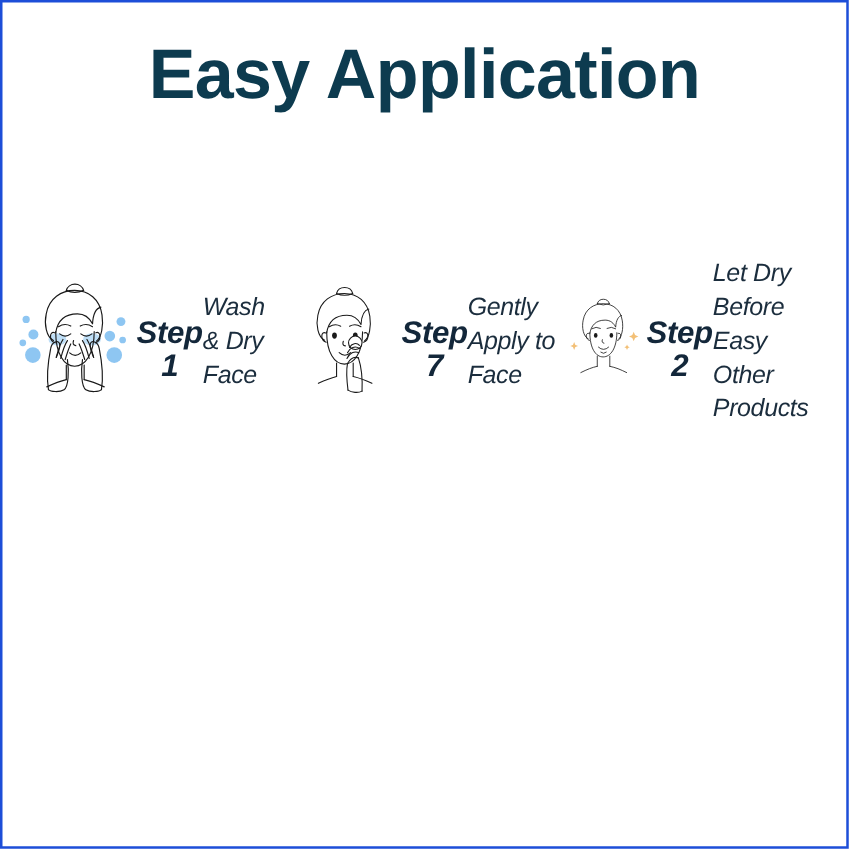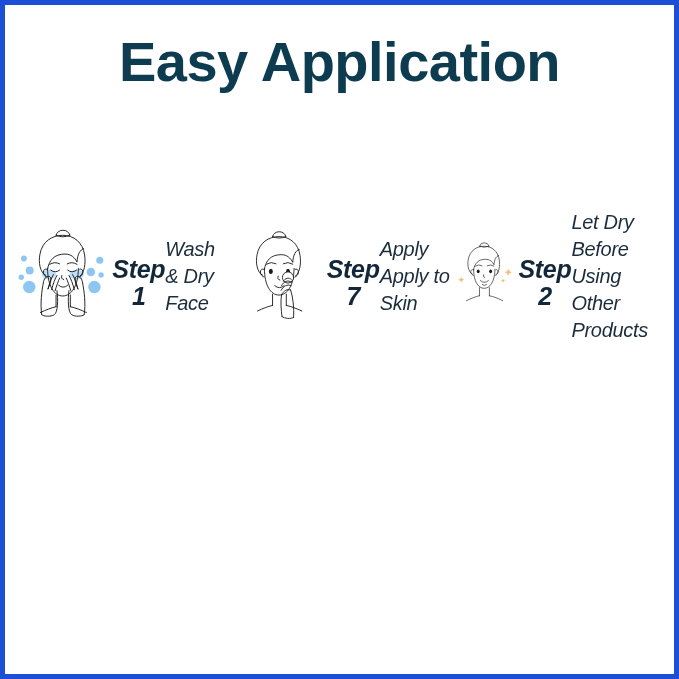--- a/index.html
+++ b/index.html
@@ -13,21 +13,21 @@
     font-family: "Liberation Sans", sans-serif;
     overflow: hidden;
   }
 
   #infographic {
     position: relative;
     width: 679px;
     height: 679px;
     box-sizing: border-box;
     background: #ffffff;
-    border: 5px solid #1d4ed8;
+    border: 2px solid #1d4ed8;
     display: flex;
     flex-direction: column;
     align-items: center;
   }
 
   #page-title {
     margin-top: 28px;
     font-size: 56px;
     font-weight: bold;
     letter-spacing: -0.5px;
@@ -207,21 +207,21 @@
             <path d="M113,150 C118,140 128,136 136,142"></path>
             <path d="M112,161 C117,151 126,146 135,150"></path>
             <path d="M113,171 C118,162 126,157 134,160"></path>
             <path d="M113,171 C110,186 112,206 114,222"></path>
             <path d="M134,160 C140,178 142,202 141,224"></path>
             <path d="M114,222 C121,227 134,228 141,224"></path>
           </g>
         </svg>
       </div>
       <div class="step-heading">Step 7</div>
-      <div class="step-caption">Apply Apply to Skin</div>
+      <div class="step-caption">Gently Apply to Face</div>
     </div>
 
     <div class="step-col">
       <div class="step-illustration">
         <svg viewBox="0 0 218 232" xmlns="http://www.w3.org/2000/svg">
           <g fill="#f3c077">
             <path d="M29,144 L33,134 L37,144 L33,154 Z"></path>
             <path d="M23,144 L33,140 L43,144 L33,148 Z"></path>
             <path d="M180,120 L185,108 L190,120 L185,132 Z"></path>
             <path d="M173,120 L185,115 L197,120 L185,125 Z"></path>
@@ -257,17 +257,17 @@
 
             <path d="M92,170 L92,196"></path>
             <path d="M124,170 L124,196"></path>
 
             <path d="M92,196 C78,199 66,204 50,212"></path>
             <path d="M124,196 C139,199 151,204 167,212"></path>
           </g>
         </svg>
       </div>
       <div class="step-heading">Step 2</div>
-      <div class="step-caption">Let Dry Before Using Other Products</div>
+      <div class="step-caption">Let Dry Before Easy Other Products</div>
     </div>
 
   </div>
 </div>
 
 </body></html>

